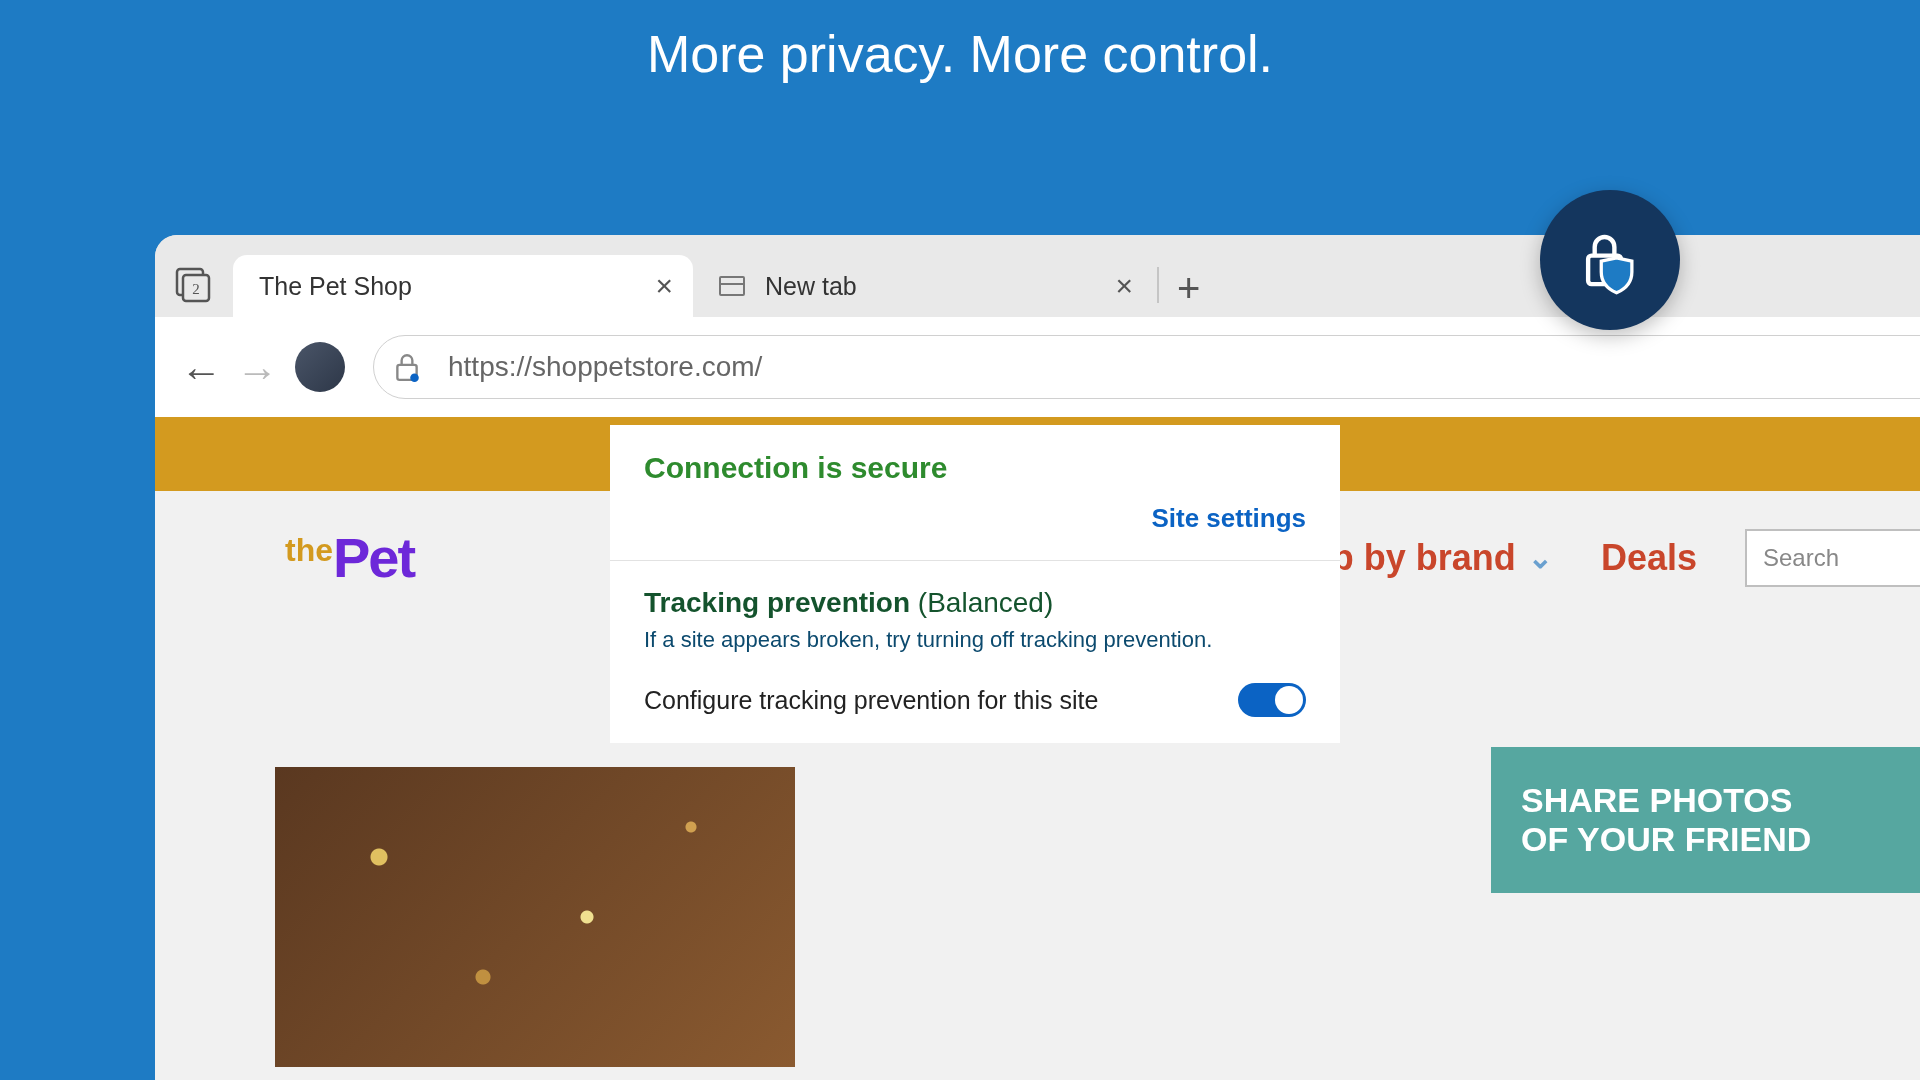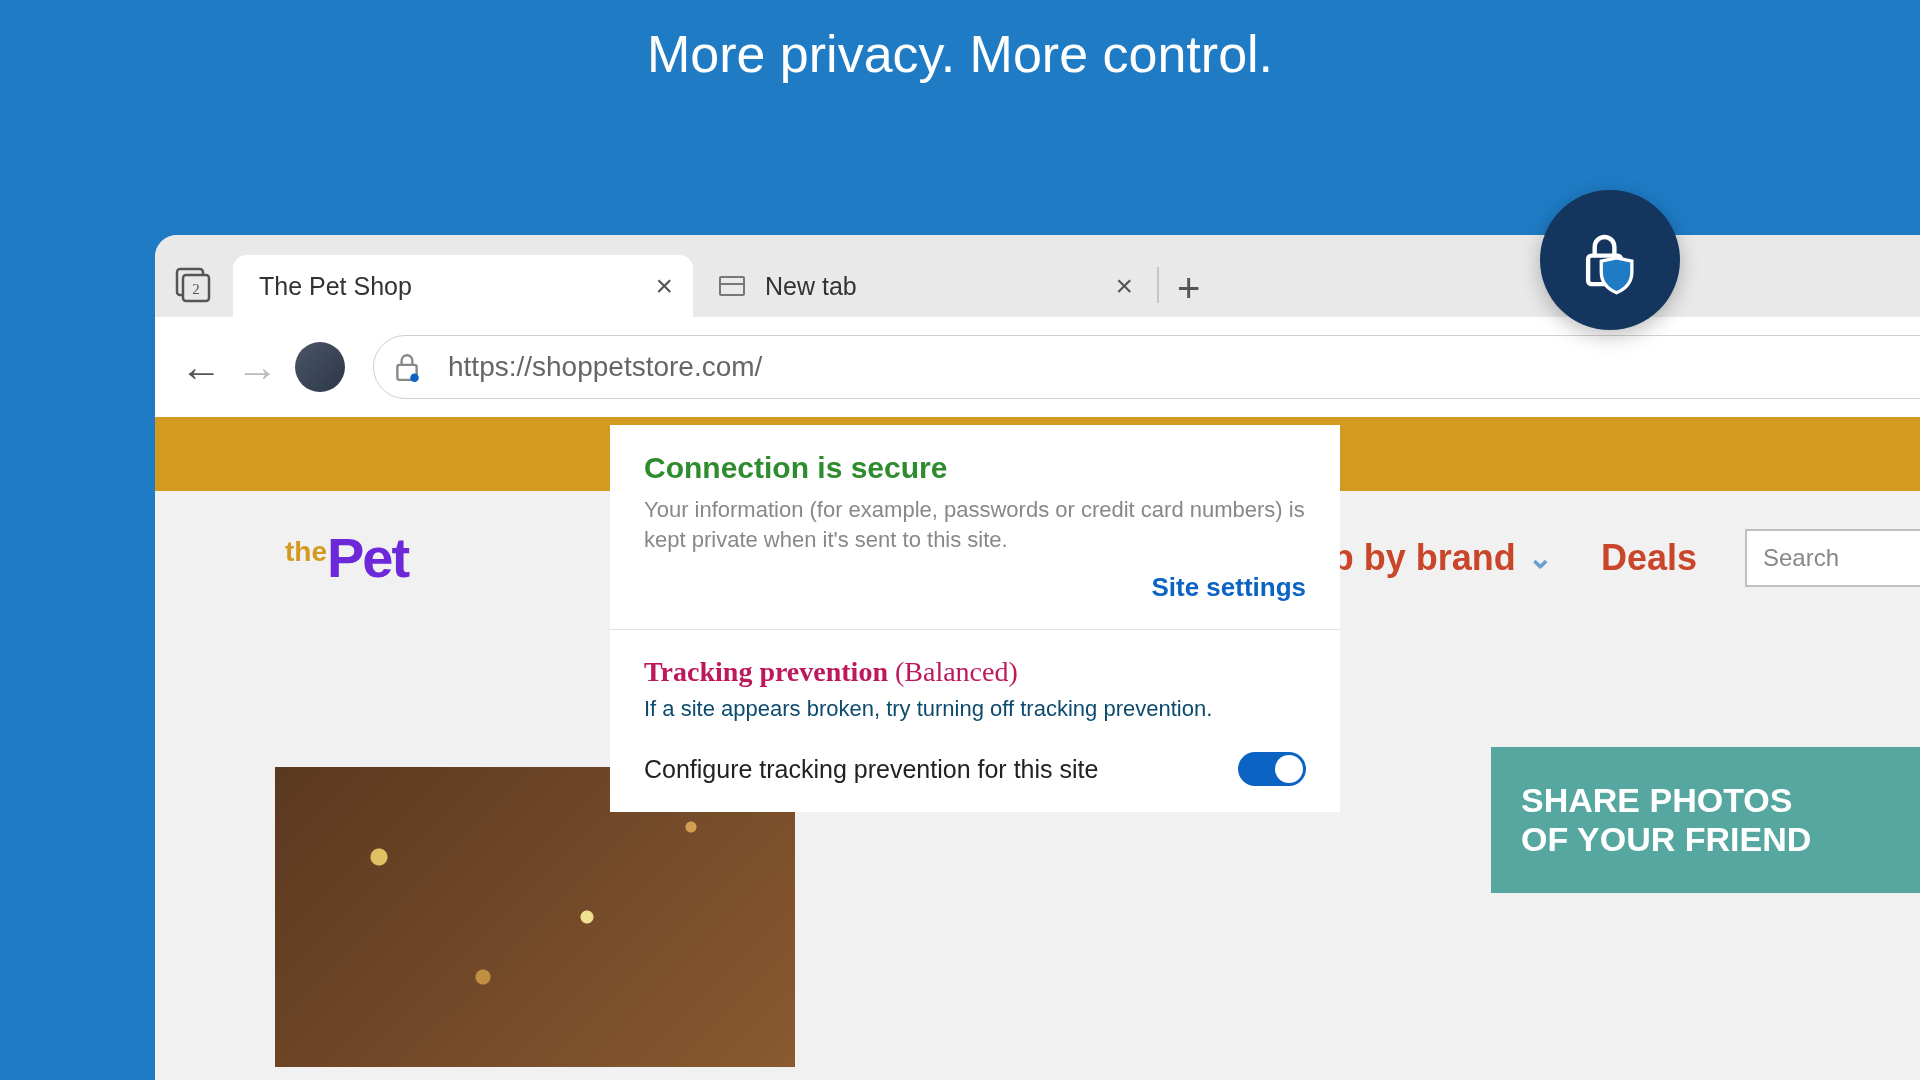--- a/index.html
+++ b/index.html
@@ -114,21 +114,21 @@
   width: 730px;
   background:#fff;
   z-index: 20;
   box-shadow: 0 0 0 transparent;
 }
 .popup-sec { padding: 26px 34px 26px 34px; }
 .popup-sec.top { border-bottom: 1px solid #e2e2e2; }
 .secure-title { color:#2e8b2e; font-size: 30px; font-weight:600; margin-bottom: 10px;}
 .secure-sub { color:#888; font-size: 22px; line-height: 1.35; }
 .site-settings { text-align:right; color:#0b63c4; font-size:26px; font-weight:600; margin-top:18px; cursor:pointer;}
-.tp-title { font-size: 28px; font-weight:700; color:#be185d;font-family:Liberation Serif, serif; }
+.tp-title { font-size: 28px; font-weight:700; color:#14532d; }
 .tp-title .mode { font-weight:400; }
 .tp-sub { color:#0c4a6e; font-size:22px; margin-top:8px;}
 .tp-config { display:flex; align-items:center; justify-content:space-between; margin-top:30px;}
 .tp-config-label { font-size:25px; color:#222; line-height:1.3; max-width: 480px;}
 .toggle {
   width: 68px; height: 34px; background:#0b63c4; border-radius: 20px;
   position:relative; cursor:pointer;
 }
 .toggle::after {
   content:""; position:absolute; right:3px; top:3px;
@@ -142,21 +142,21 @@
 .banner {
   height: 74px; background:#d39a1f;
   display:flex; align-items:center; justify-content:flex-end;
   padding-right: 12px;
   color:#fff; font-weight:700; font-size:21px; letter-spacing:1px;
 }
 .site-row {
   display:flex; align-items:center; padding: 34px 10px 20px 130px;
   gap: 48px;
 }
-.logo-the { color:#d39a1f; font-size:28px; font-weight:700; display:inline-block; transform: translateY(-16px);}
+.logo-the { color:#d39a1f; font-size:32px; font-weight:700; display:inline-block; transform: translateY(-16px);}
 .logo-pet { color:#6d28d9; font-size:56px; font-weight:800; letter-spacing:-2px;}
 .nav-link { color:#c9462b; font-size:36px; font-weight:700; display:flex; align-items:center; gap:12px; cursor:pointer;}
 .chev { font-size:30px; color:#6aa0cf; }
 .search-box {
   width: 300px; height: 58px; border:2px solid #bfbfbf; background:#fff;
   display:flex; align-items:center; padding-left:16px; font-size:24px; color:#888;
 }
 .promo {
   position:absolute; right: 24px; top: 330px; width: 540px;
   background:#56a7a0; color:#fff; padding: 34px 30px; font-size:34px; font-weight:700;
@@ -261,21 +261,20 @@
     <div class="hero-img"></div>
     <div class="promo">
       <div>SHARE PHOTOS</div>
       <div>OF YOUR FRIEND</div>
     </div>
   </div>
 
   <div class="popup">
     <div class="popup-sec top">
       <div class="secure-title">Connection is secure</div>
-      <div class="secure-sub">Your information (for example, passwords or credit card numbers) is kept private when it's sent to this site.</div>
       <div class="site-settings">Site settings</div>
     </div>
     <div class="popup-sec">
       <div class="tp-title">
         <span>Tracking prevention</span> <span class="mode">(Balanced)</span>
       </div>
       <div class="tp-sub">If a site appears broken, try turning off tracking prevention.</div>
       <div class="tp-config">
         <div class="tp-config-label">Configure tracking prevention for this site</div>
         <div class="toggle"></div>

